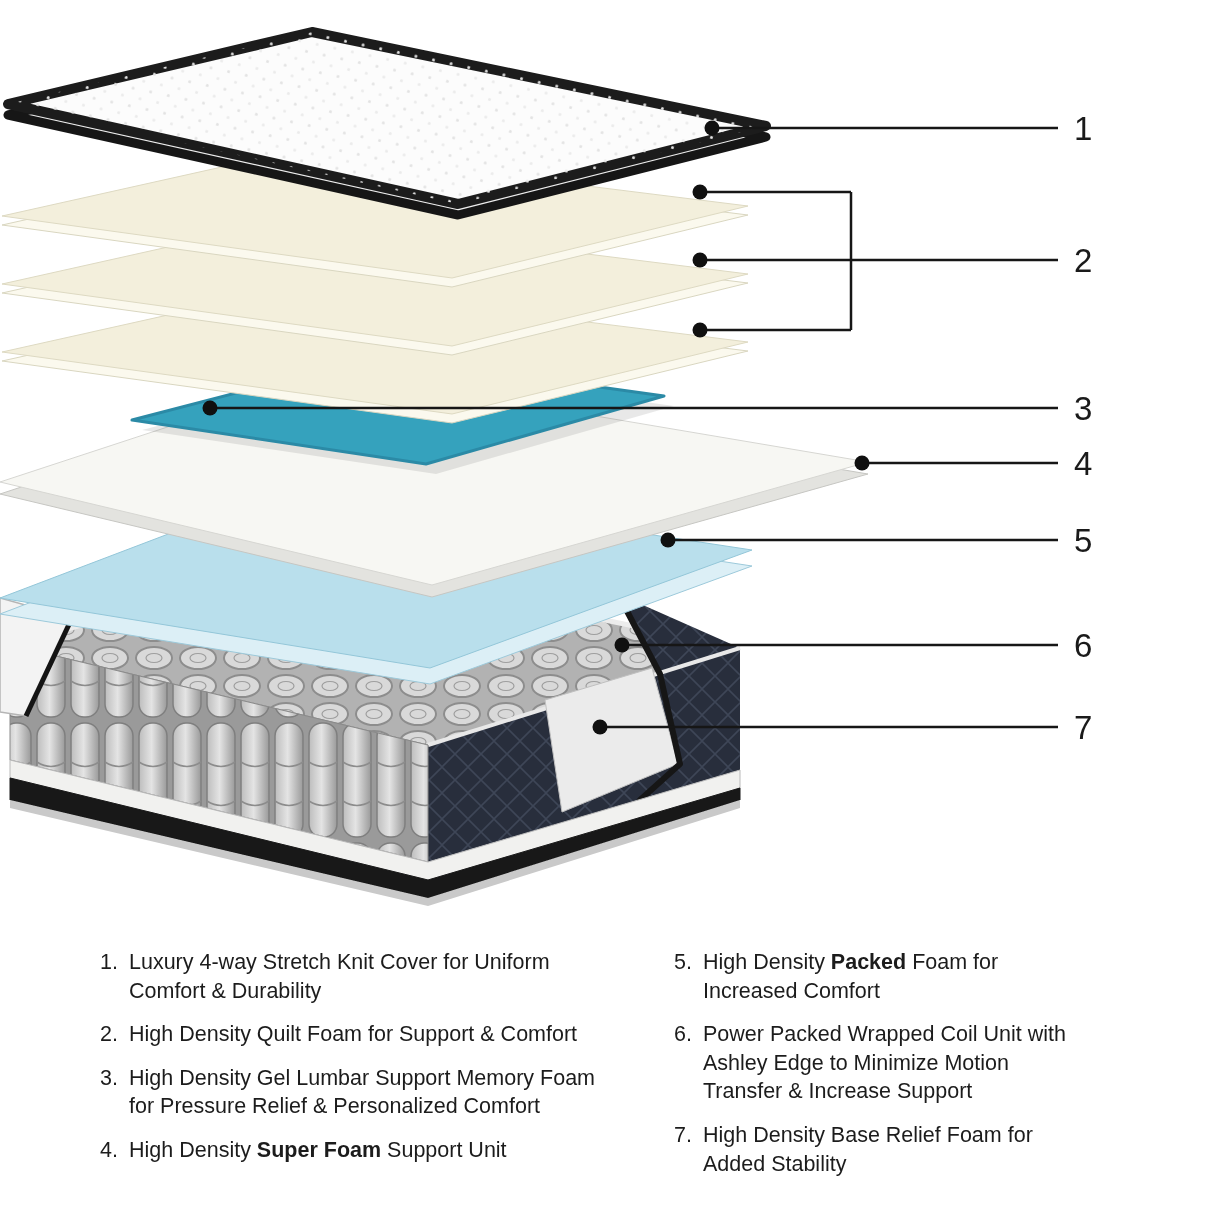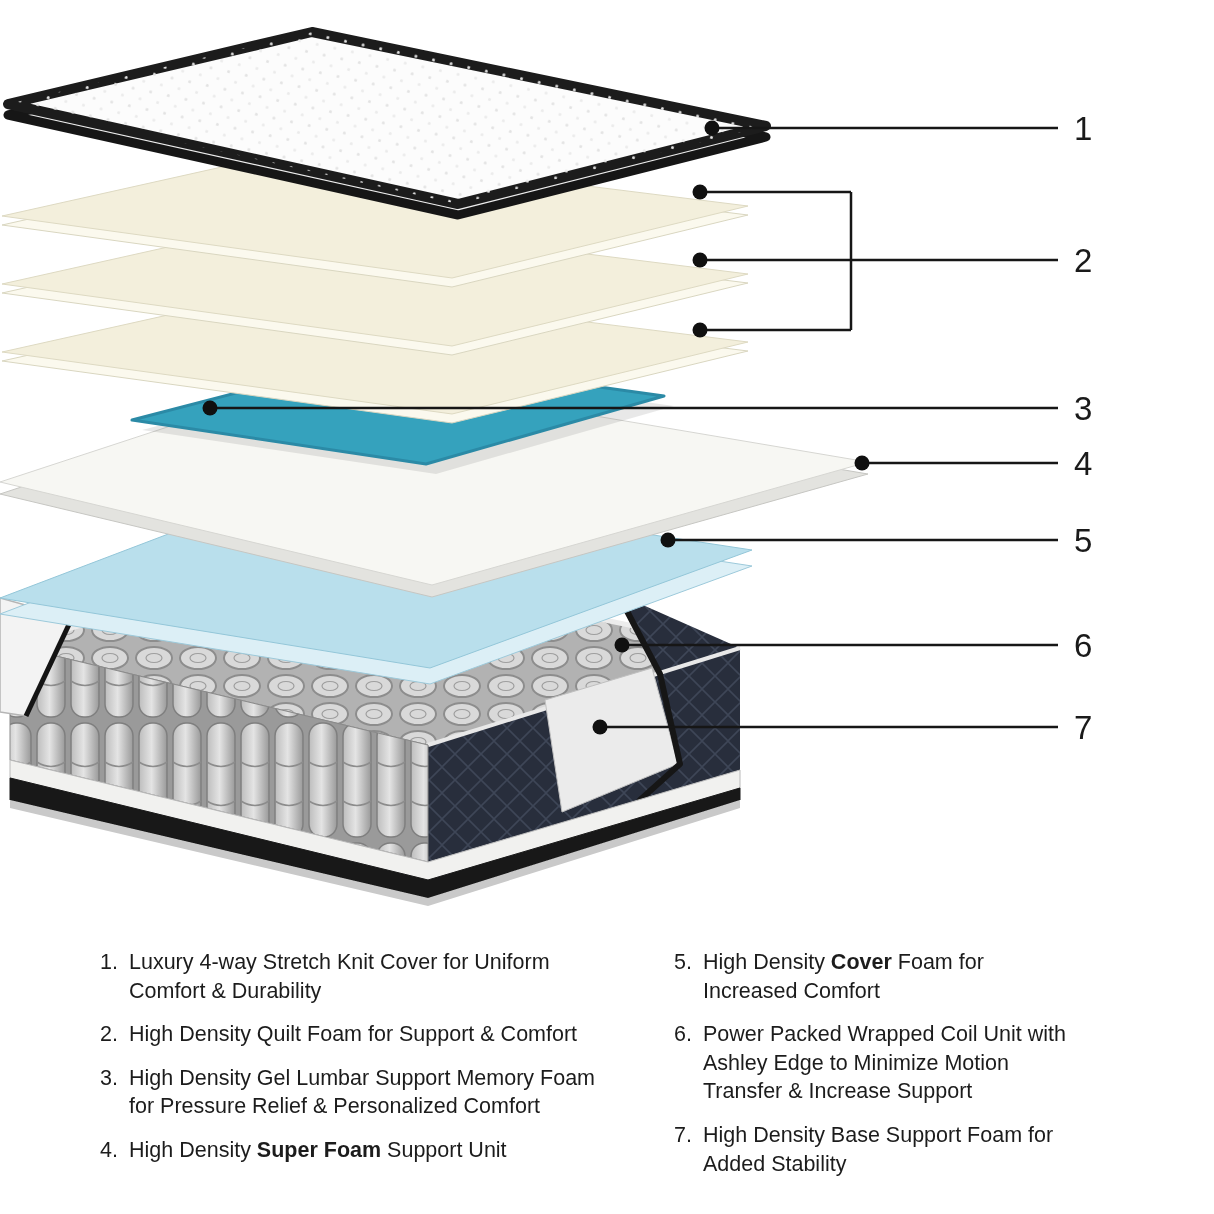--- a/index.html
+++ b/index.html
@@ -159,24 +159,24 @@
         <span class="legend-text"><span>High Density Gel Lumbar Support Memory Foam for Pressure Relief &amp; Personalized Comfort</span></span>
       </div>
       <div class="legend-item">
         <span class="legend-num">4.</span>
         <span class="legend-text"><span>High Density </span><span class="b">Super Foam</span><span> Support Unit</span></span>
       </div>
     </div>
   <div class="legend-col right">
       <div class="legend-item">
         <span class="legend-num">5.</span>
-        <span class="legend-text"><span>High Density </span><span class="b">Cover</span><span> Foam for Increased Comfort</span></span>
+        <span class="legend-text"><span>High Density </span><span class="b">Packed</span><span> Foam for Increased Comfort</span></span>
       </div>
       <div class="legend-item">
         <span class="legend-num">6.</span>
         <span class="legend-text"><span>Power Packed Wrapped Coil Unit with Ashley Edge to Minimize Motion Transfer &amp; Increase Support</span></span>
       </div>
       <div class="legend-item">
         <span class="legend-num">7.</span>
-        <span class="legend-text"><span>High Density Base Support Foam for Added Stability</span></span>
+        <span class="legend-text"><span>High Density Base Relief Foam for Added Stability</span></span>
       </div>
     </div>
 </div>
 
 </body></html>

